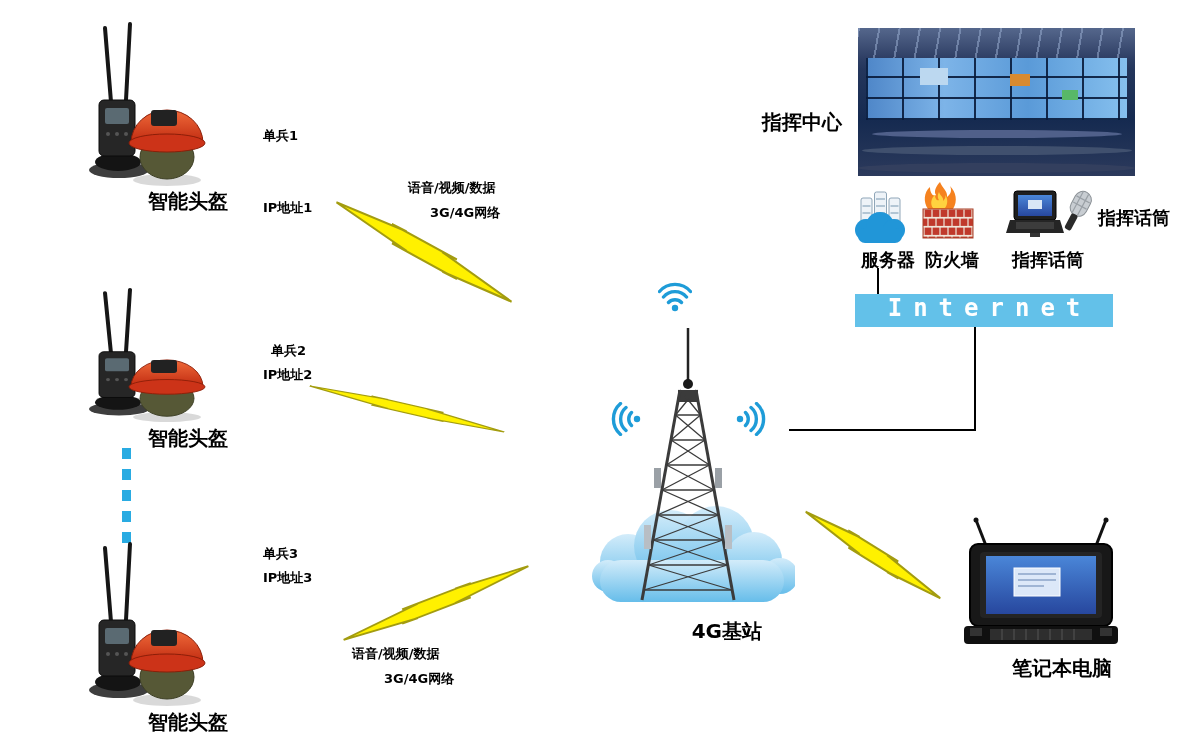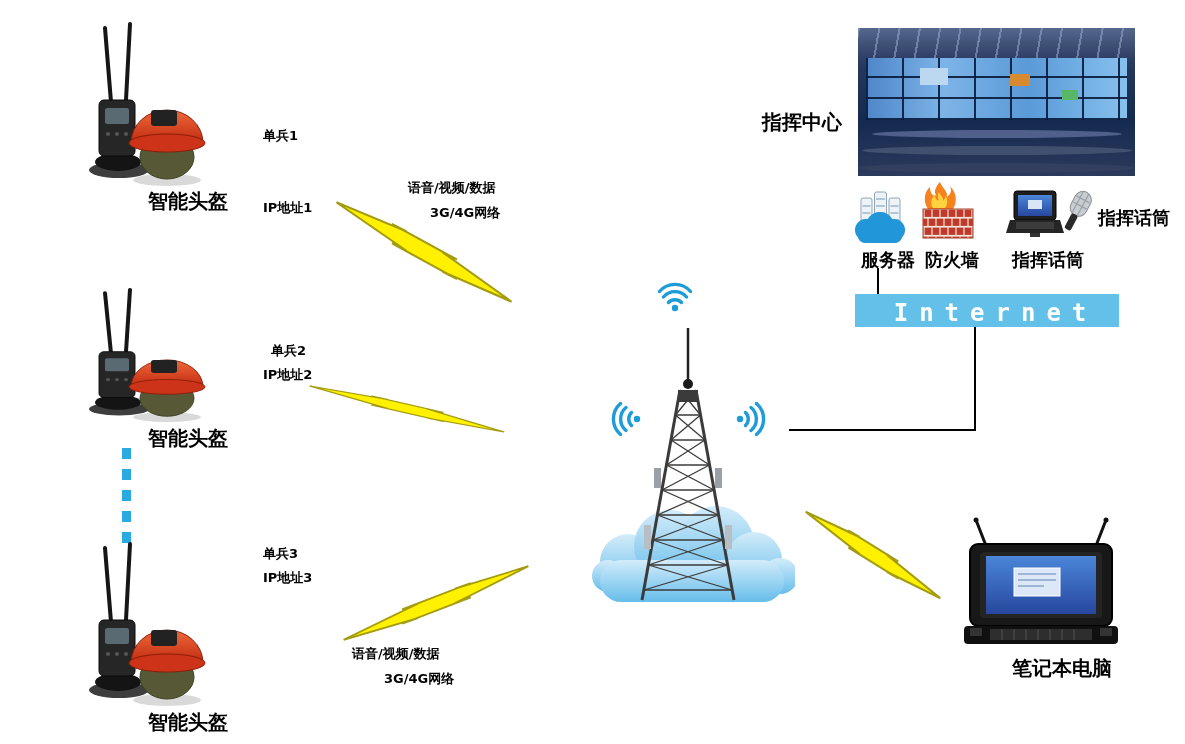--- a/index.html
+++ b/index.html
@@ -14,21 +14,21 @@
 
   
   .dashes{position:absolute;left:122px;top:448px;width:9px;height:100px;
           background:repeating-linear-gradient(180deg,#29abe2 0 11px,transparent 11px 21px);}
 
   
   .line{position:absolute;background:#000;}
 
   
   .internet-bar{position:absolute;left:855px;top:294px;width:258px;height:33px;background:#63c1e9;
-                display:flex;align-items:flex-end;justify-content:center;padding-left:6px;}
+                display:flex;align-items:flex-start;justify-content:center;}
   .internet-bar span{color:#fff;font-family:"DejaVu Sans Mono","Liberation Mono",monospace;
                      font-size:24px;font-weight:700;letter-spacing:11px;padding-left:11px;}
 
   
   .control-room{position:absolute;left:858px;top:28px;width:277px;height:148px;overflow:hidden;
                 background:linear-gradient(180deg,#46587e 0%,#24365c 28%,#152a50 62%,#2c3a5c 100%);}
   .cr-ceiling{position:absolute;left:0;top:0;width:100%;height:32px;
               background:repeating-linear-gradient(100deg,rgba(150,170,205,.55) 0 2px,transparent 2px 20px),
                          linear-gradient(180deg,#55678c,#2c3c62);}
   .cr-wall{position:absolute;left:8px;top:30px;width:261px;height:62px;
@@ -195,20 +195,21 @@
   </svg>
   <svg class="abs" style="left:602px;top:402px;transform:rotate(180deg);" width="40" height="34" viewBox="0 0 40 34">
     <circle cx="5" cy="17" r="3.2" fill="#1e9cd8"></circle>
     <path d="M10.5,10.5 a9,9 0 0 1 0,13 M16,5.5 a15,15 0 0 1 0,23 M21.5,1.5 a20.5,20.5 0 0 1 0,31" stroke="#1e9cd8" stroke-width="3.4" fill="none" stroke-linecap="round"></path>
   </svg>
   <svg class="abs" style="left:735px;top:402px;" width="40" height="34" viewBox="0 0 40 34">
     <circle cx="5" cy="17" r="3.2" fill="#1e9cd8"></circle>
     <path d="M10.5,10.5 a9,9 0 0 1 0,13 M16,5.5 a15,15 0 0 1 0,23 M21.5,1.5 a20.5,20.5 0 0 1 0,31" stroke="#1e9cd8" stroke-width="3.4" fill="none" stroke-linecap="round"></path>
   </svg>
 
+  <div class="lbl lbl-20 center" style="left:612px;top:618px;width:150px;">4G基站</div>
 
   <div class="lbl lbl-20" style="left:762px;top:94px;margin-top:15px;">指挥中心</div>
 
   <div class="control-room">
     <div class="cr-ceiling"></div>
     <div class="cr-wall"></div>
     <div class="cr-tile" style="left:62px;top:40px;width:28px;height:17px;background:#bcd8f0;"></div>
     <div class="cr-tile" style="left:152px;top:46px;width:20px;height:12px;background:#d88a30;"></div>
     <div class="cr-tile" style="left:204px;top:62px;width:16px;height:10px;background:#58b868;"></div>
     <div class="cr-desk" style="left:14px;top:102px;width:250px;height:8px;background:#50608a;"></div>

